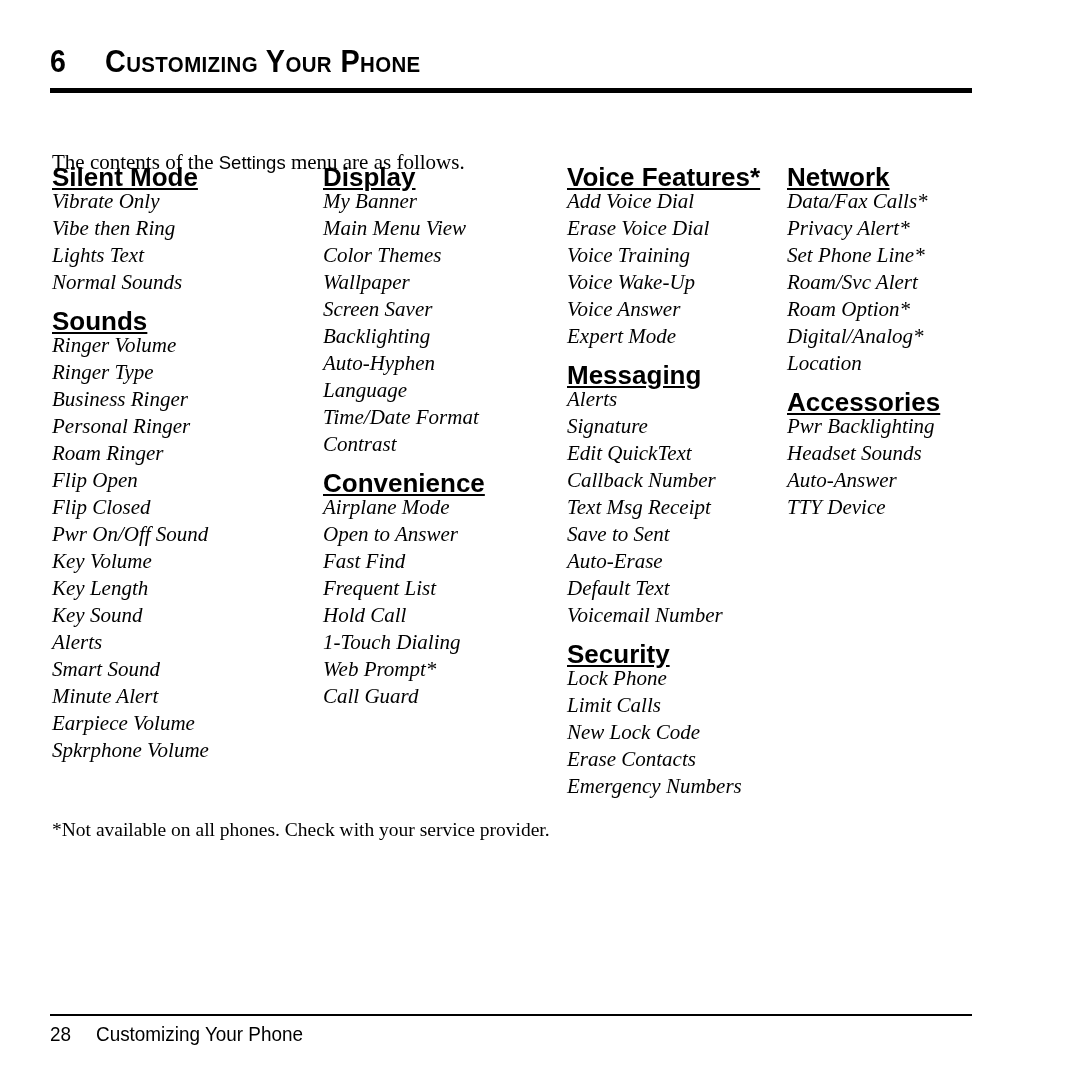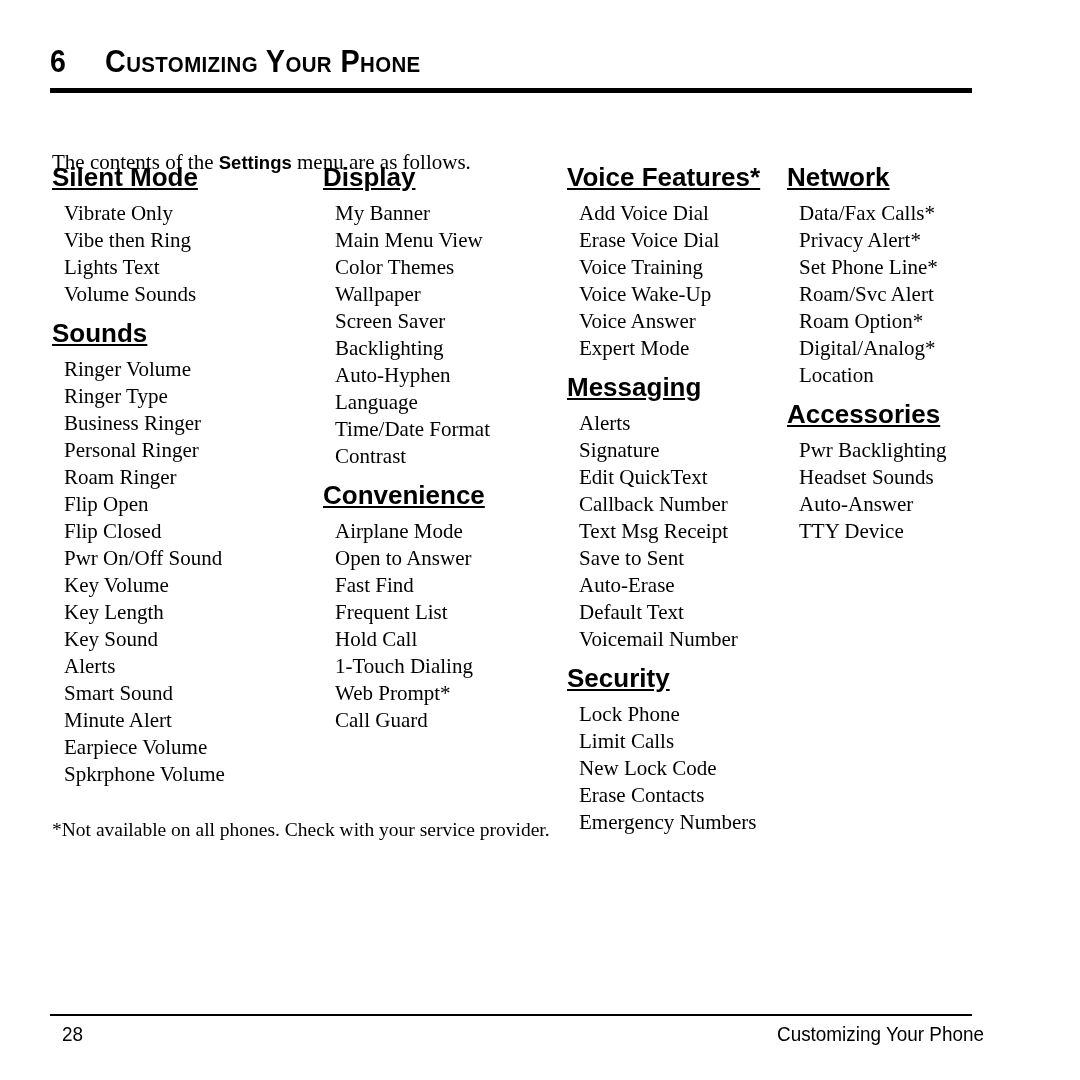--- a/index.html
+++ b/index.html
@@ -64,21 +64,21 @@
     position: absolute;
     left: 52px;
     top: 128px;
     font-family: "Liberation Serif", serif;
     font-size: 21px;
     line-height: 26px;
     white-space: pre;
   }
   .intro .kw {
     font-family: "Liberation Sans", sans-serif;
-    font-weight: bold;
+    font-weight: normal;
     font-size: 18.5px;
     margin-top: 39px;
   }
 
   
   .columns {
     position: absolute;
     left: 0;
     top: 166px;
     width: 1080px;
@@ -101,22 +101,23 @@
     padding: 0;
     white-space: nowrap;
     text-decoration: underline;
   }
   .section + .section .section-heading,
   .section-heading.spaced {
     margin-top: 14px;
   }
   .item-list {
     list-style: none;
-    margin: 12px;
+    margin: 0;
     padding: 0;
+    font-style: italic;
   }
   .item {
     font-family: "Liberation Serif", serif;
     font-size: 21px;
     line-height: 27px;
     white-space: nowrap;
   }
 
   
   .footnote {
@@ -137,25 +138,23 @@
     width: 922px;
     height: 2px;
     background: #000000;
   }
   .footer {
     position: absolute;
     left: 50px;
     top: 1022px;
     width: 922px;
     display: flex;
-    justify-content: space-between;
     align-items: baseline;
     font-family: "Liberation Sans", sans-serif;
     font-size: 21px;
-    margin-left: 12px;
   }
   .footer-page-number {
     transform: scaleX(0.9);
     transform-origin: left top;
   }
   .footer-chapter {
     transform: scaleX(0.9);
     transform-origin: right top;
   }
 </style>
@@ -173,21 +172,21 @@
   <p class="intro"><span>The contents of the </span><span class="kw">Settings</span><span> menu are as follows.</span></p>
 
   <div class="columns" id="columns-root">
       <div class="col col-0">
         <div class="section">
           <div class="section-heading">Silent Mode</div>
           <ul class="item-list">
             <li class="item">Vibrate Only</li>
             <li class="item">Vibe then Ring</li>
             <li class="item">Lights Text</li>
-            <li class="item">Volume Sounds</li>
+            <li class="item">Normal Sounds</li>
           </ul>
         </div>
         <div class="section">
           <div class="section-heading spaced">Sounds</div>
           <ul class="item-list">
             <li class="item">Ringer Volume</li>
             <li class="item">Ringer Type</li>
             <li class="item">Business Ringer</li>
             <li class="item">Personal Ringer</li>
             <li class="item">Roam Ringer</li>

